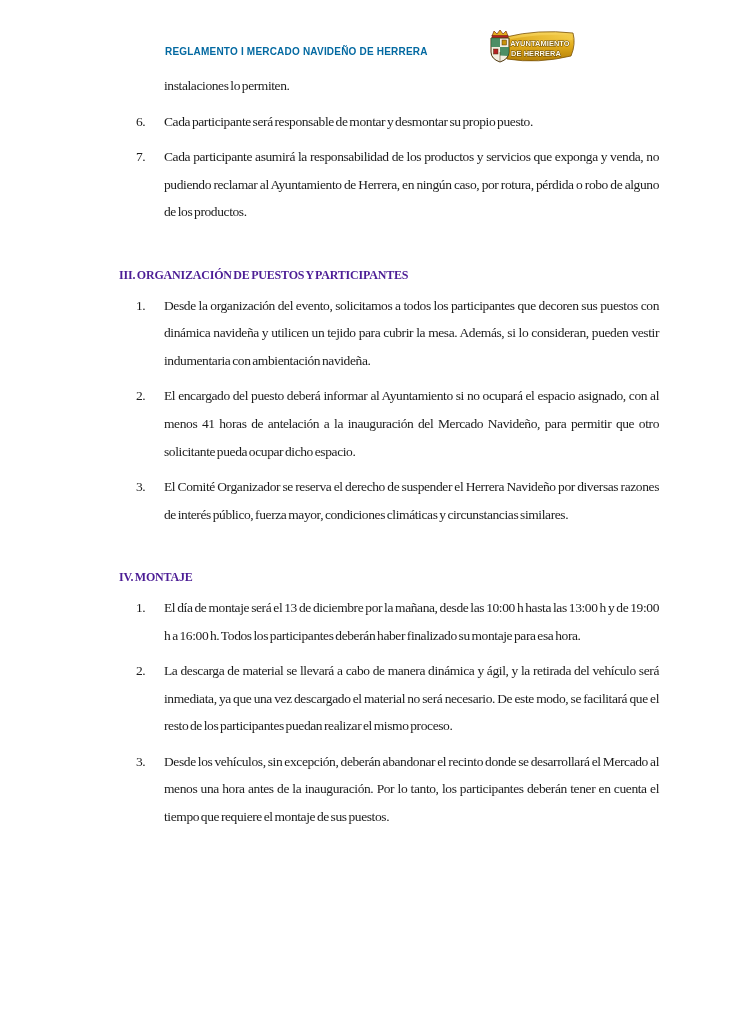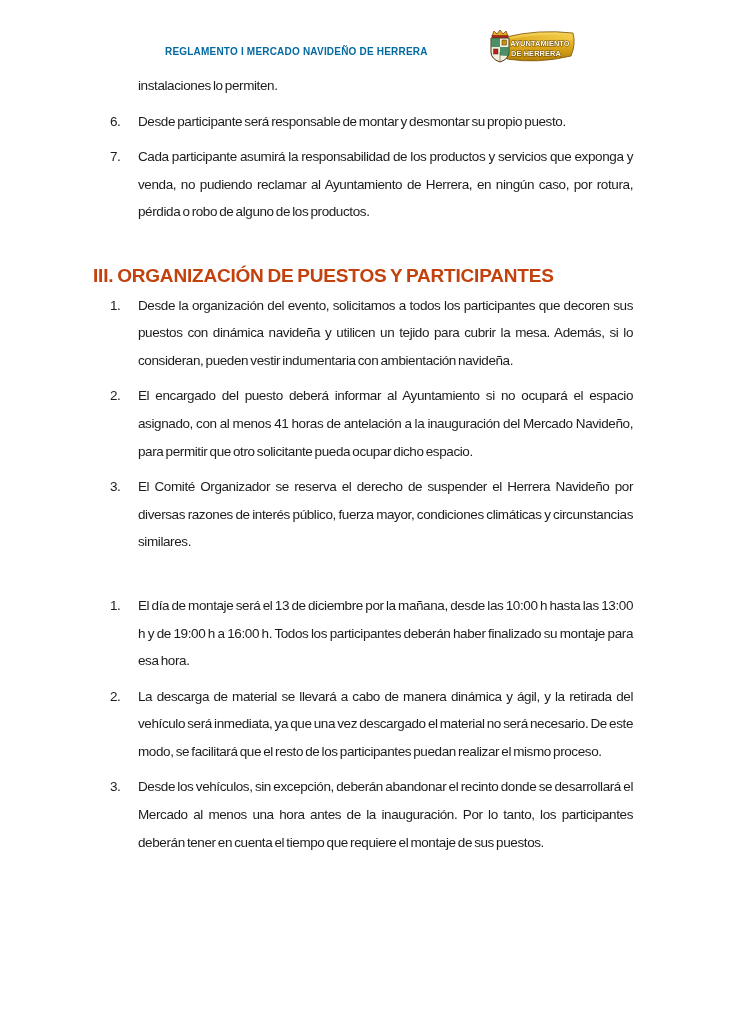--- a/index.html
+++ b/index.html
@@ -30,27 +30,28 @@
   .logo {
     position: absolute;
     left: 486px;
     top: 28px;
     width: 90px;
     height: 40px;
   }
   
   .content {
     position: absolute;
-    left: 93px;
+    left: 119px;
     top: 72px;
     width: 540px;
     font-size: 13.5px;
     line-height: 27.6px;
     letter-spacing: -0.4px;
     word-spacing: -1.2px;
+    font-family: Liberation Serif, serif;
   }
   .frag {
     margin: 0 0 4px 45px;
   }
   .item {
     display: flex;
     margin: 8px 0 0 17px;
   }
   .item .num {
     width: 28px;
@@ -58,23 +59,23 @@
   }
   .item .text {
     flex: 1;
     text-align: justify;
   }
   .section {
     margin-top: 36px;
   }
   .section-heading {
     margin: 0 0 2px 0;
-    font-size: 19px;
+    font-size: 12px;
     font-weight: bold;
-    color: #c2410c;
+    color: #4c1d95;
     letter-spacing: -0.2px;
   }
   .section .item:first-of-type {
     margin-top: 2px;
   }
 </style>
 </head>
 <body>
 
 <div class="page">
@@ -118,21 +119,21 @@
       </svg>
     </div>
   </div>
 
   <div class="content">
 
     <p class="frag">instalaciones lo permiten.</p>
 
     <div class="item">
       <span class="num">6.</span>
-      <span class="text">Desde participante será responsable de montar y desmontar su propio puesto.</span>
+      <span class="text">Cada participante será responsable de montar y desmontar su propio puesto.</span>
     </div>
 
     <div class="item">
       <span class="num">7.</span>
       <span class="text">Cada participante asumirá la responsabilidad de los productos y servicios que exponga y venda, no pudiendo reclamar al Ayuntamiento de Herrera, en ningún caso, por rotura, pérdida o robo de alguno de los productos.</span>
     </div>
 
     <div class="section">
       <h2 class="section-heading">III. ORGANIZACIÓN DE PUESTOS Y PARTICIPANTES</h2>
 
@@ -144,20 +145,21 @@
         <span class="num">2.</span>
         <span class="text">El encargado del puesto deberá informar al Ayuntamiento si no ocupará el espacio asignado, con al menos 41 horas de antelación a la inauguración del Mercado Navideño, para permitir que otro solicitante pueda ocupar dicho espacio.</span>
       </div>
       <div class="item">
         <span class="num">3.</span>
         <span class="text">El Comité Organizador se reserva el derecho de suspender el Herrera Navideño por diversas razones de interés público, fuerza mayor, condiciones climáticas y circunstancias similares.</span>
       </div>
     </div>
 
     <div class="section">
+      <h2 class="section-heading">IV. MONTAJE</h2>
 
       <div class="item">
         <span class="num">1.</span>
         <span class="text">El día de montaje será el 13 de diciembre por la mañana, desde las 10:00 h hasta las 13:00 h y de 19:00 h a 16:00 h. Todos los participantes deberán haber finalizado su montaje para esa hora.</span>
       </div>
       <div class="item">
         <span class="num">2.</span>
         <span class="text">La descarga de material se llevará a cabo de manera dinámica y ágil, y la retirada del vehículo será inmediata, ya que una vez descargado el material no será necesario. De este modo, se facilitará que el resto de los participantes puedan realizar el mismo proceso.</span>
       </div>
       <div class="item">

